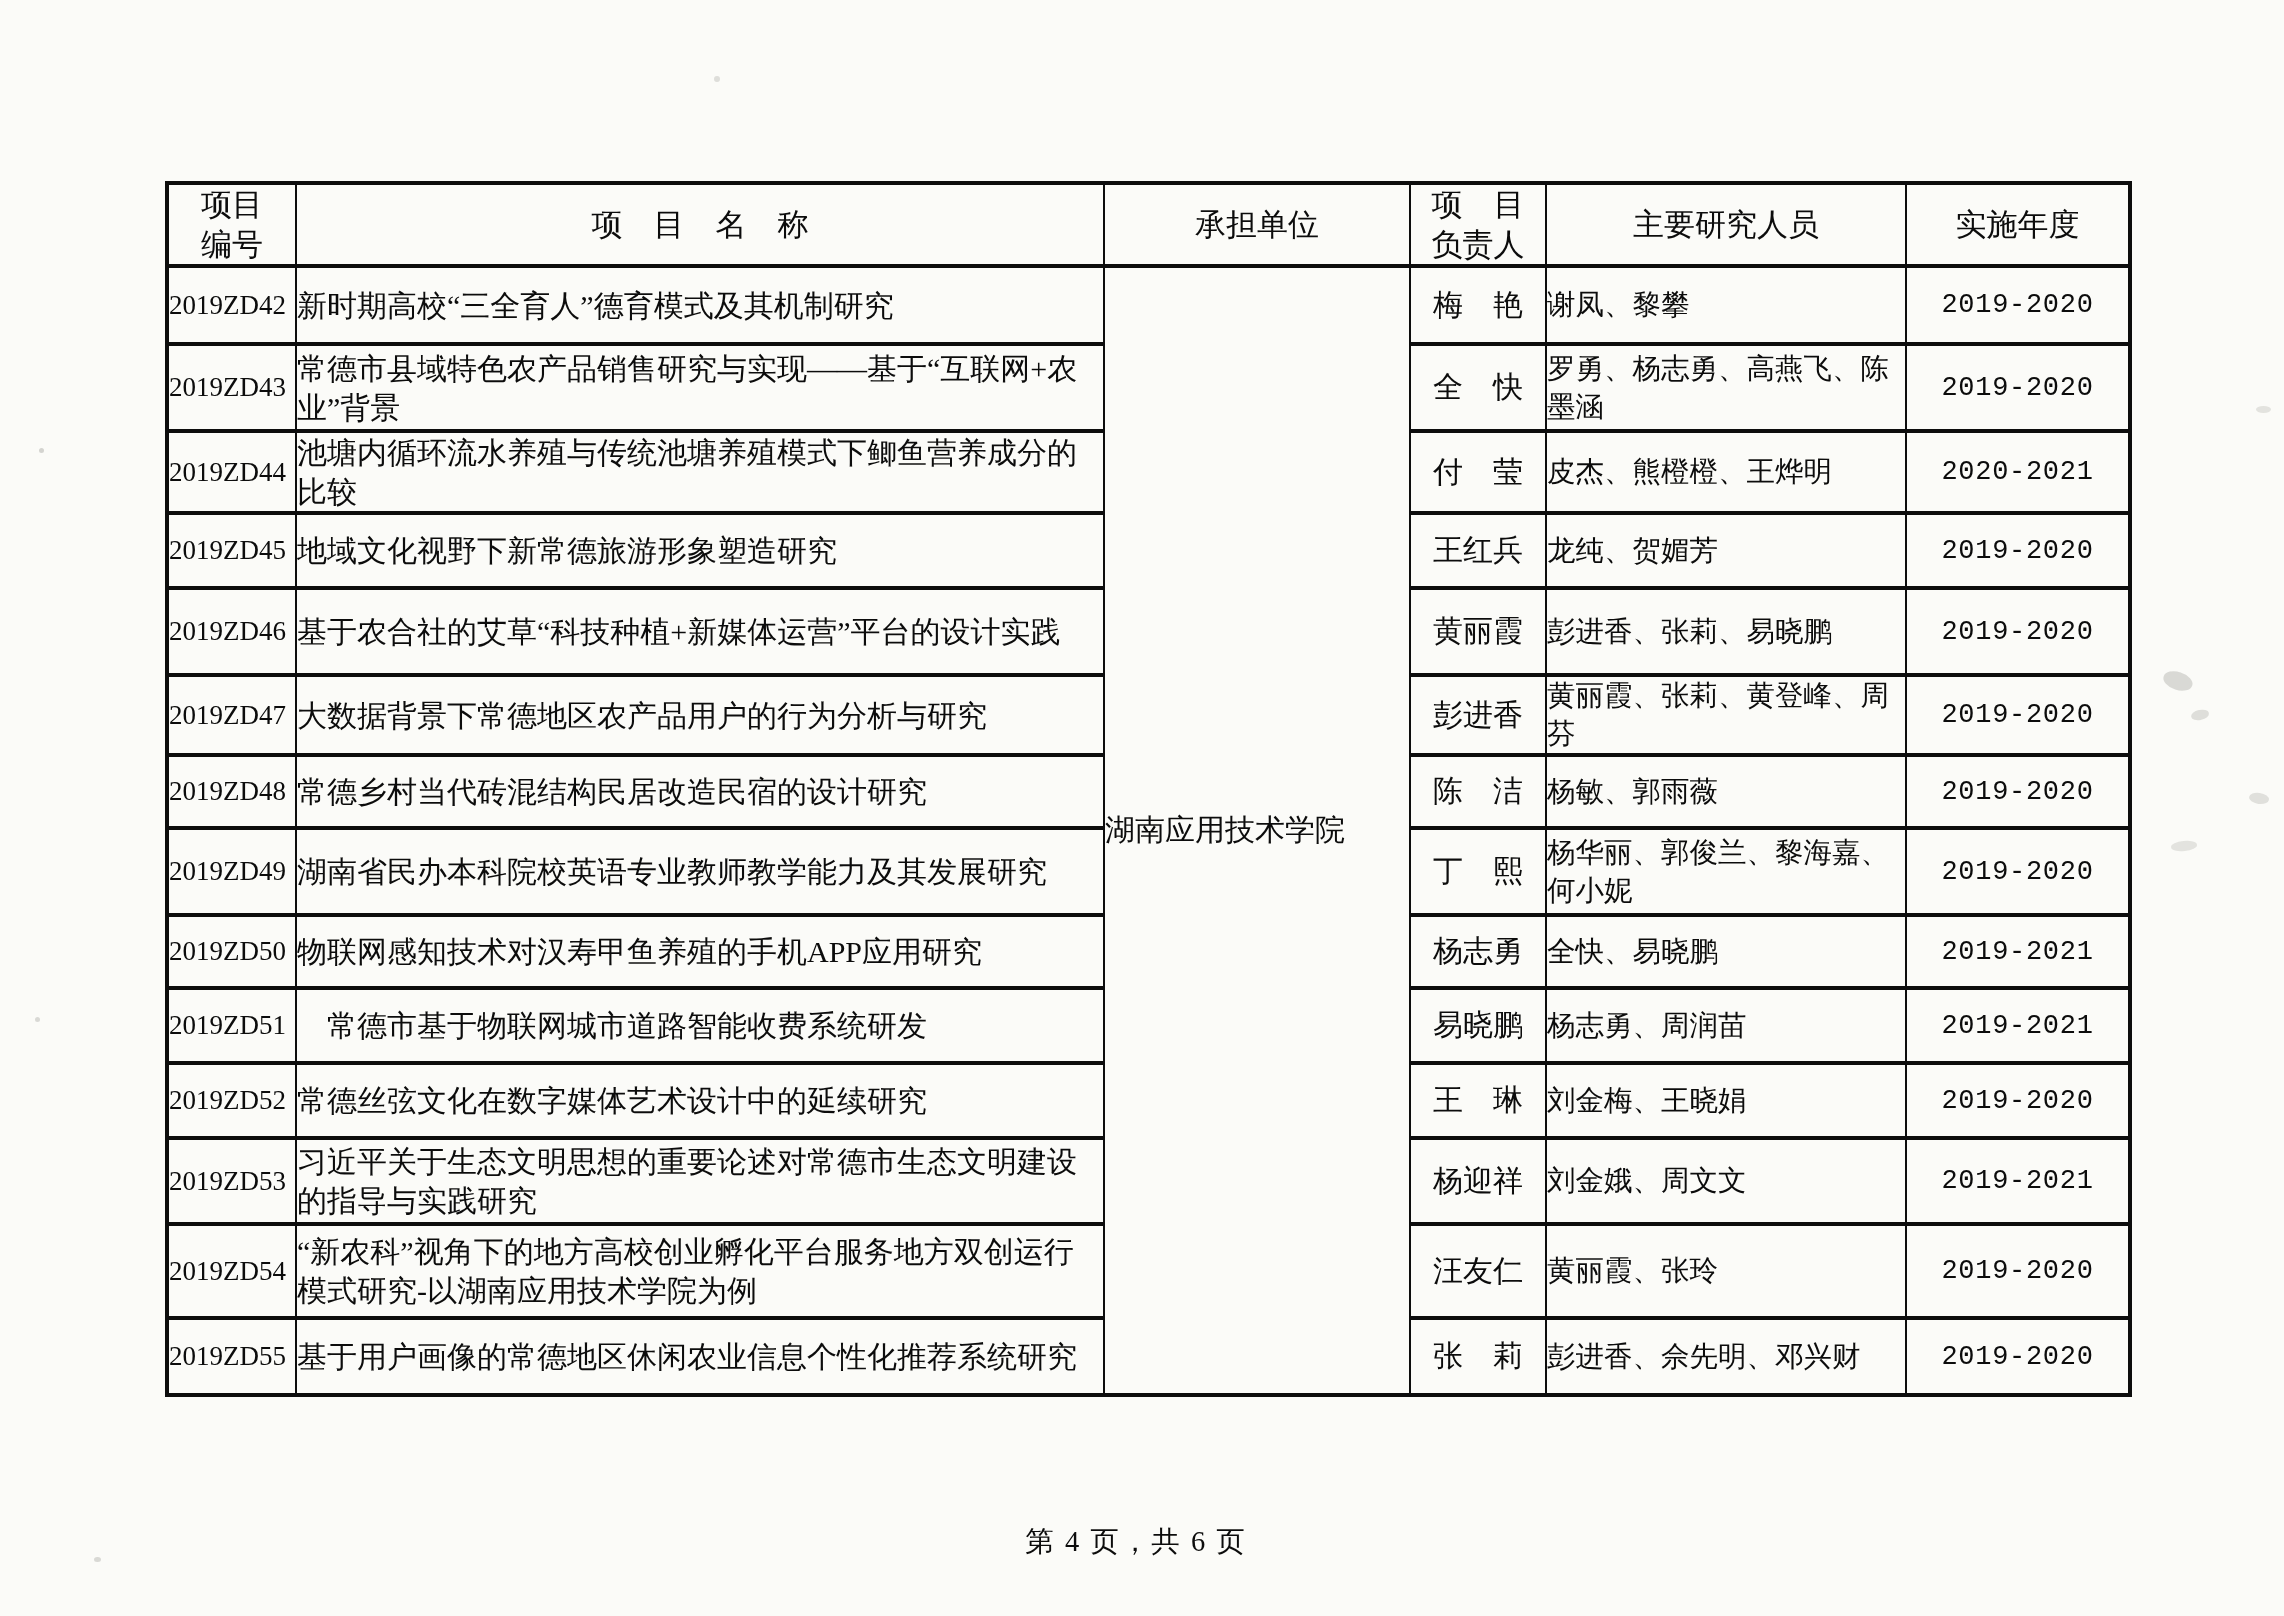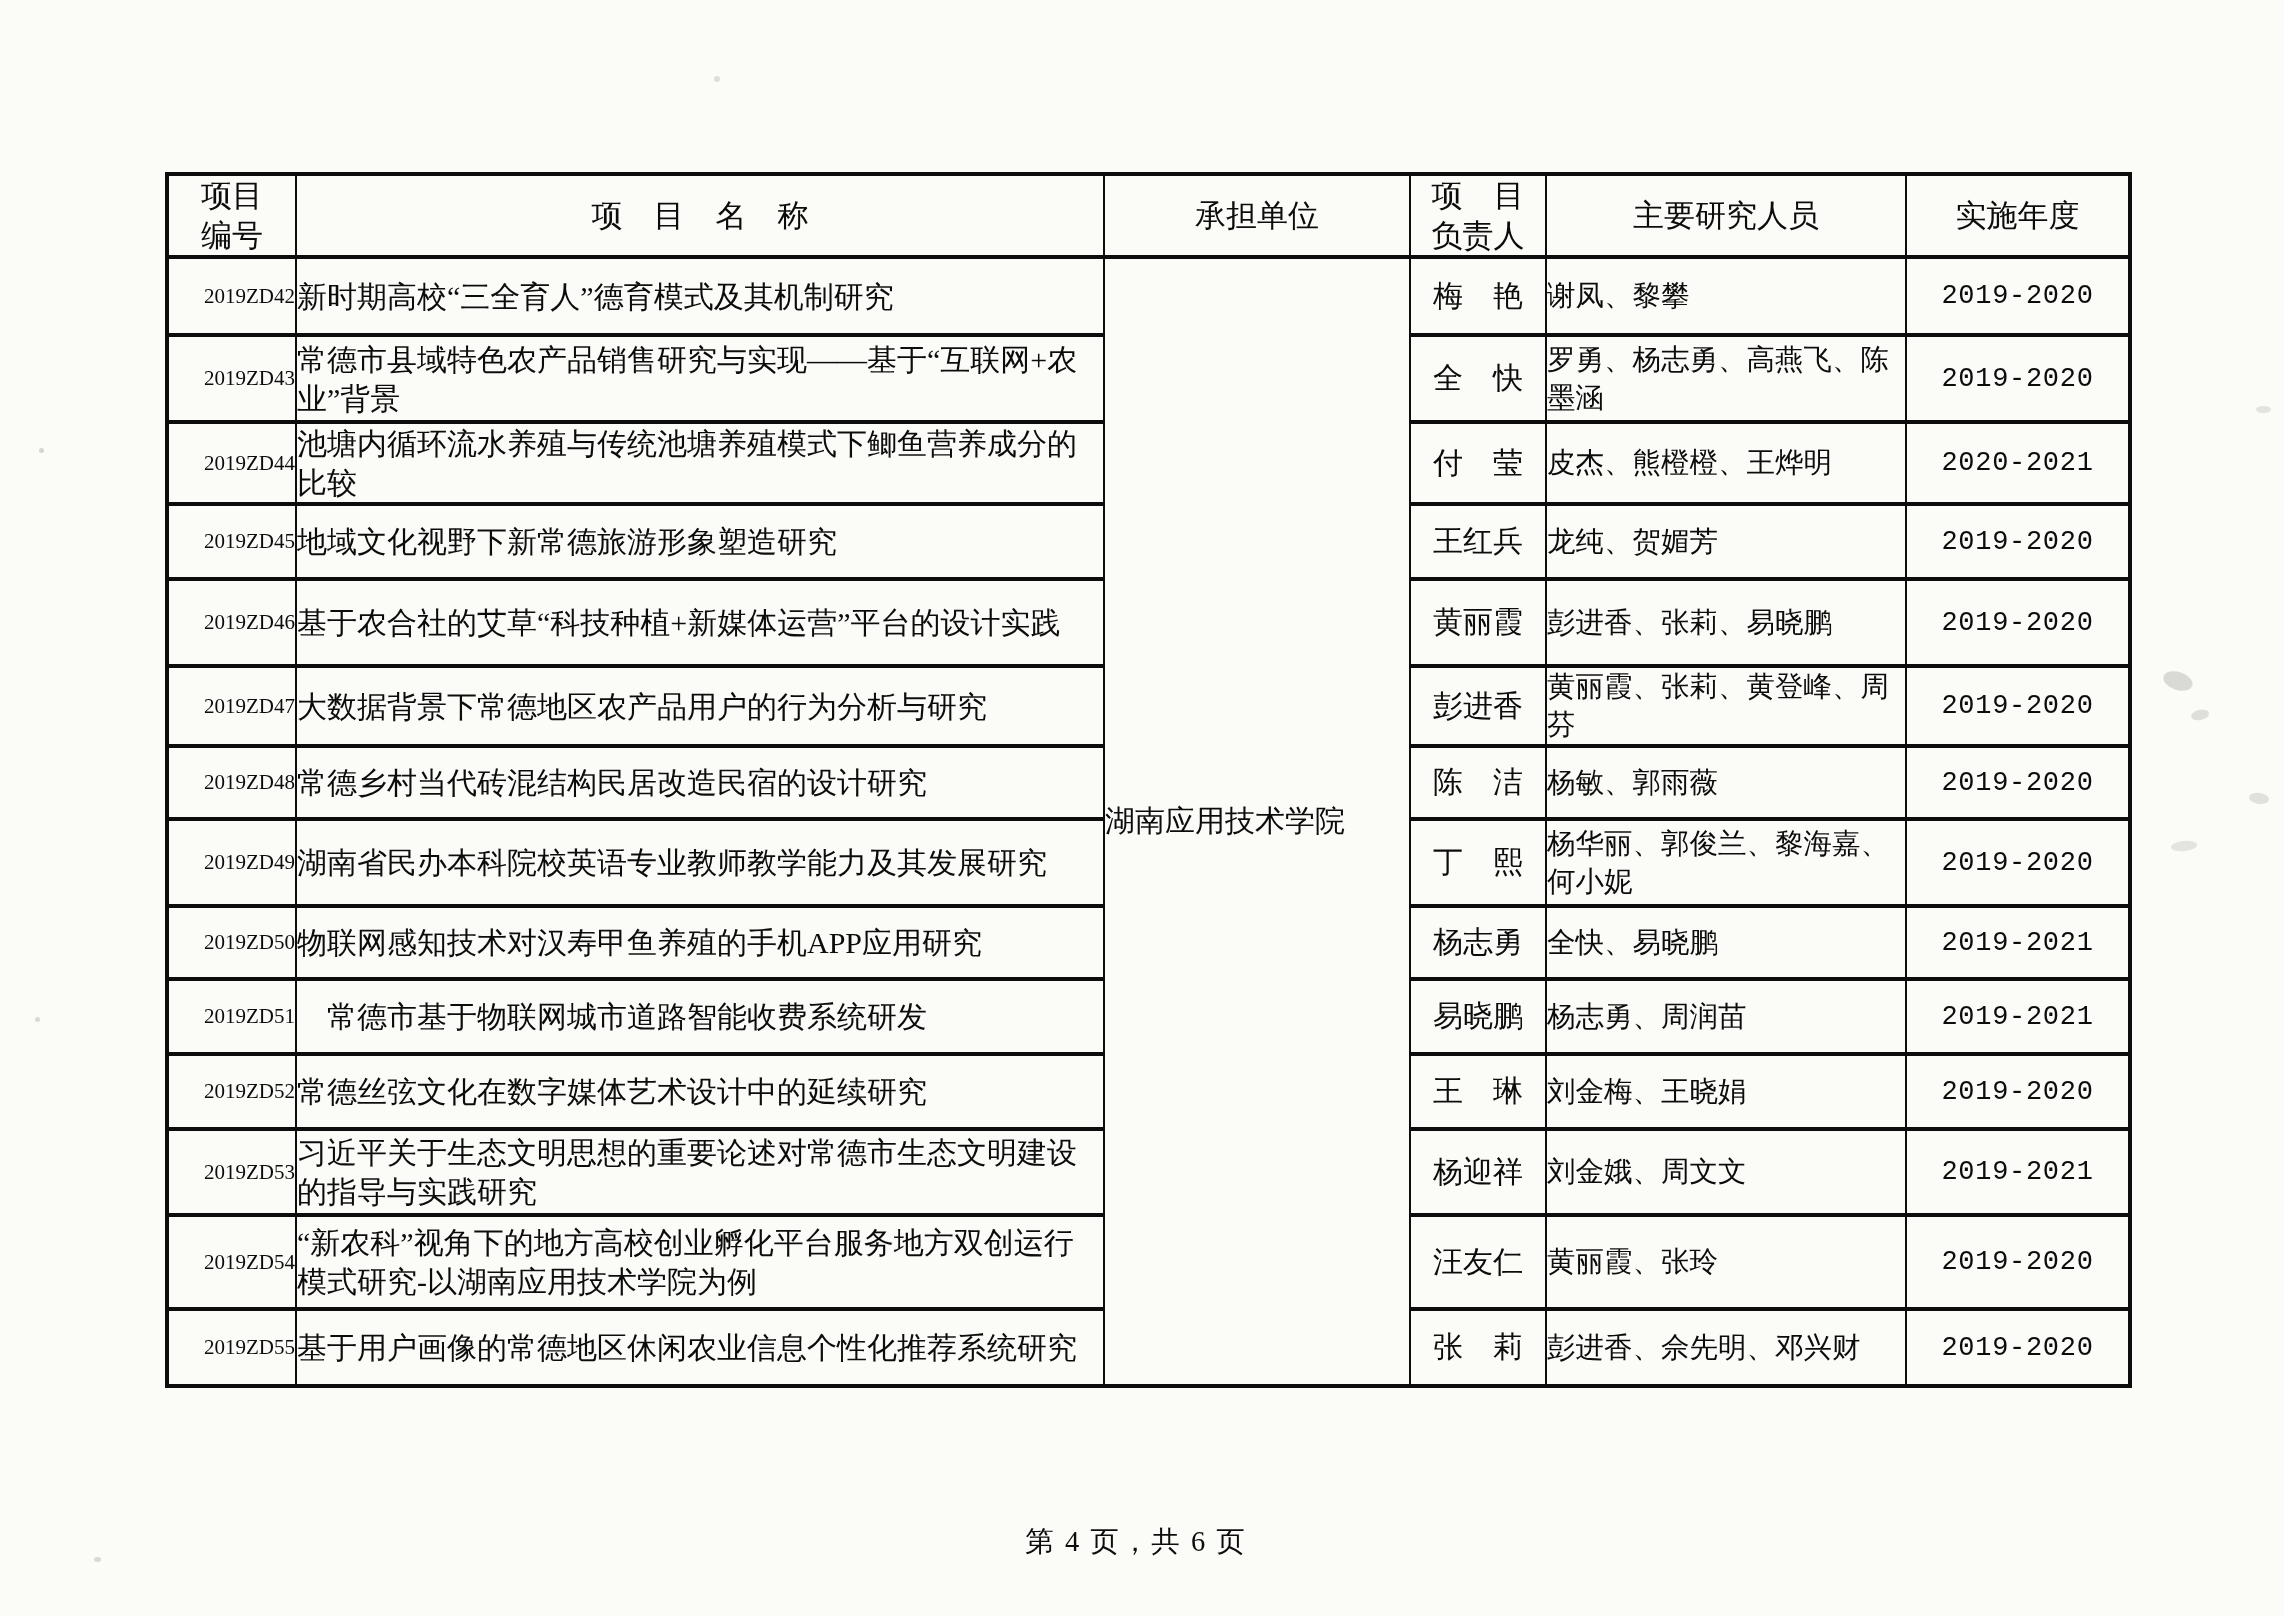--- a/index.html
+++ b/index.html
@@ -3,32 +3,32 @@
 <meta charset="utf-8">
 <style>
   html,body{margin:0;padding:0;}
   body{
     width:2284px;height:1616px;position:relative;overflow:hidden;
     background:#fbfbf8;
     font-family:"Liberation Serif","DejaVu Serif",serif;
     color:#0c0c0c;
   }
   table.doc{
-    position:absolute;left:165px;top:172px;width:1963px;
+    position:absolute;left:165px;top:181px;width:1963px;
     border-collapse:collapse;table-layout:fixed;
     border:4.8px solid #0d0d0d;background:transparent;
   }
   .doc th,.doc td{
     border-left:2px solid #0d0d0d;border-right:2px solid #0d0d0d;
     border-top:4.1px solid #0d0d0d;border-bottom:4.1px solid #0d0d0d;
     vertical-align:middle;padding:0;font-weight:normal;color:#0c0c0c;
     overflow:hidden;
   }
   .doc thead th{font-size:31px;line-height:1.28;text-align:center;}
-  .c-no{font-size:21px;text-align:right;letter-spacing:0;}
+  .c-no{font-size:27px;text-align:left;letter-spacing:0;}
   .c-title{font-size:30px;line-height:39px;text-align:left;padding:4.1px 6.8px;margin-left:22px;}
   .c-unit{font-size:30px;text-align:left;}
   .c-leader{font-size:30px;text-align:center;}
   .c-res{font-size:28.5px;line-height:38px;text-align:left;padding:4.1px 8.1px;margin-left:28px;}
   .c-year{font-size:27px;text-align:center;letter-spacing:0.7px;font-family:Liberation Mono, monospace;}
   .footer{
     position:absolute;left:0;top:1523px;width:2272px;
     text-align:center;font-size:28.5px;color:#0c0c0c;letter-spacing:2px;
   }
   .artifact{position:absolute;background:#9a9a94;border-radius:50%;}

